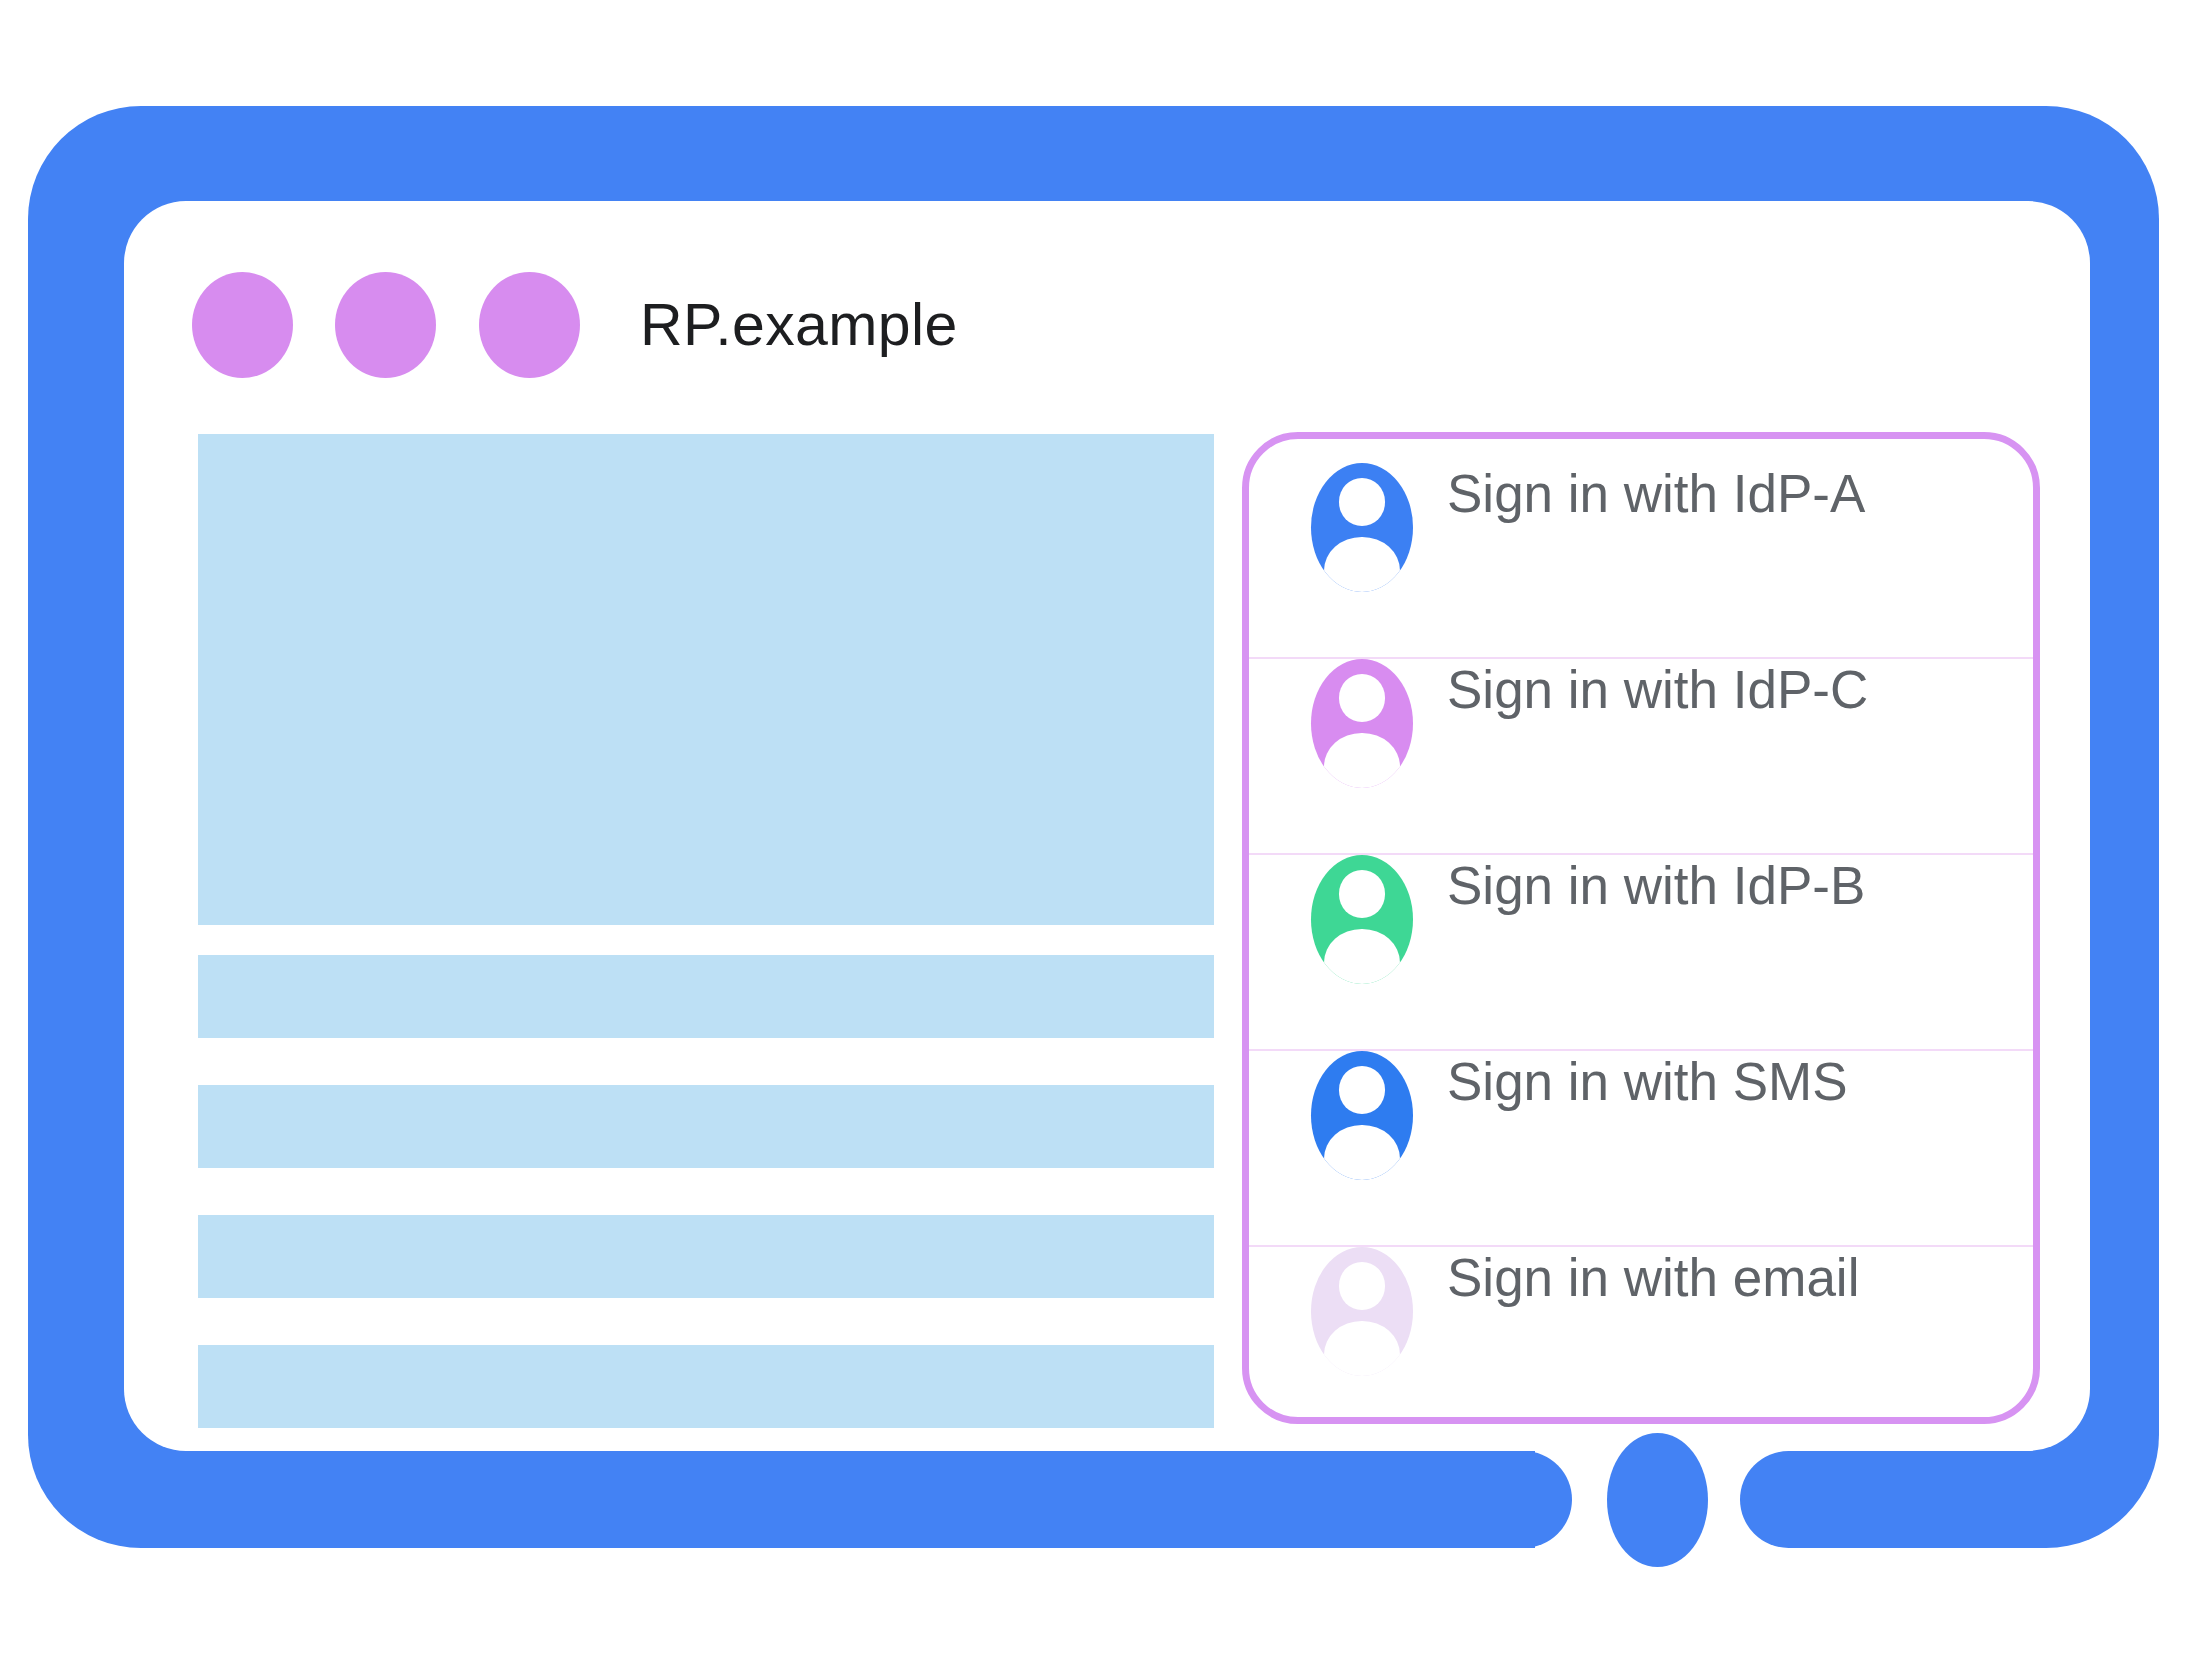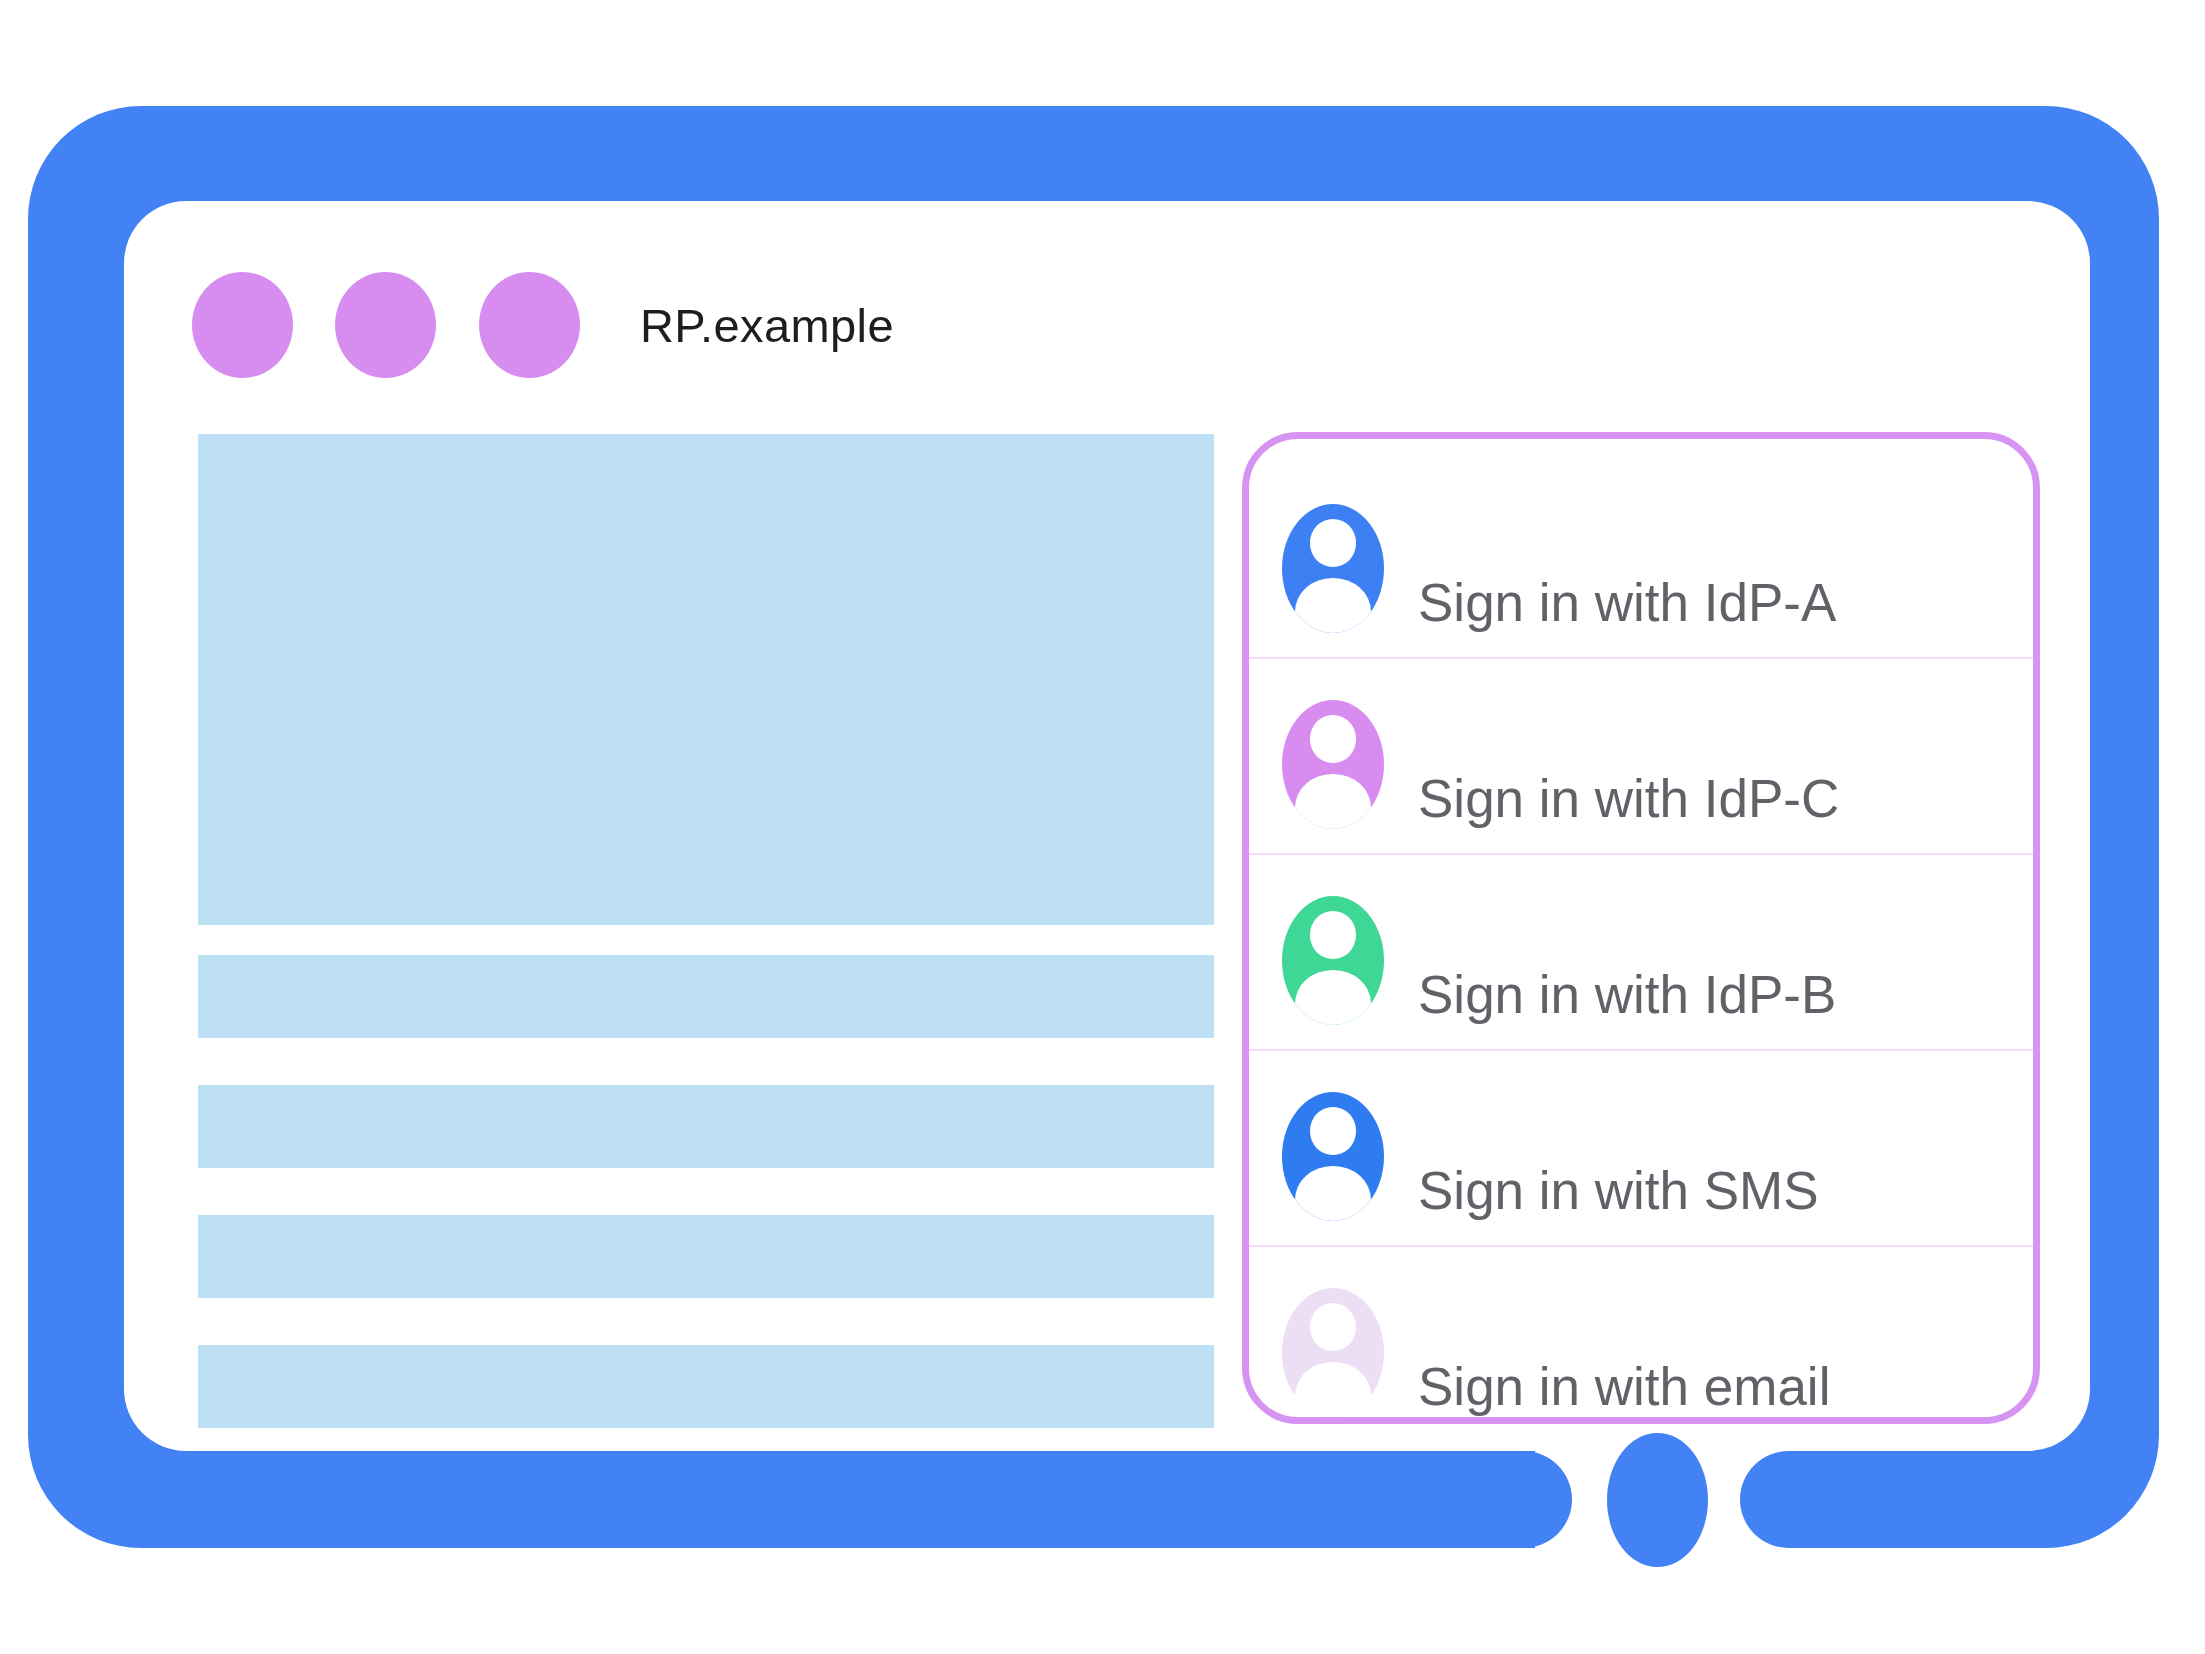--- a/index.html
+++ b/index.html
@@ -62,21 +62,21 @@
     background: var(--dot, #d78cef);
   }
   .dot.d1 { left: 192px; }
   .dot.d2 { left: 335px; }
   .dot.d3 { left: 479px; }
   .site-title {
     position: absolute;
     left: 640px; top: 272px;
     height: 106px;
     display: flex; align-items: center;
-    font-size: 47px;
+    font-size: 59px;
     color: var(--title_text, #1d1e20);
     letter-spacing: 0.4px;
   }
 
   
   .hero {
     position: absolute;
     left: 198px; top: 434px;
     width: 1016px; height: 491px;
     background: var(--placeholder, #bde0f5);
@@ -97,23 +97,23 @@
     background: #ffffff;
     border: 7px solid var(--panel_border, #d793f2);
     border-radius: 56px;
     display: flex;
     flex-direction: column;
     overflow: hidden;
   }
   .row {
     flex: 1 1 0;
     display: flex;
-    align-items: flex-end;
+    align-items: flex-start;
     gap: 34px;
-    padding-left: 33px;
+    padding-left: 62px;
     cursor: pointer;
     margin-top: 24px;
   }
   .row + .row { border-top: 2.6px solid var(--divider, #f3daf8); }
   .avatar {
     position: relative;
     width: 102px; height: 129px;
     border-radius: 50%;
     overflow: hidden;
     flex: 0 0 auto;

